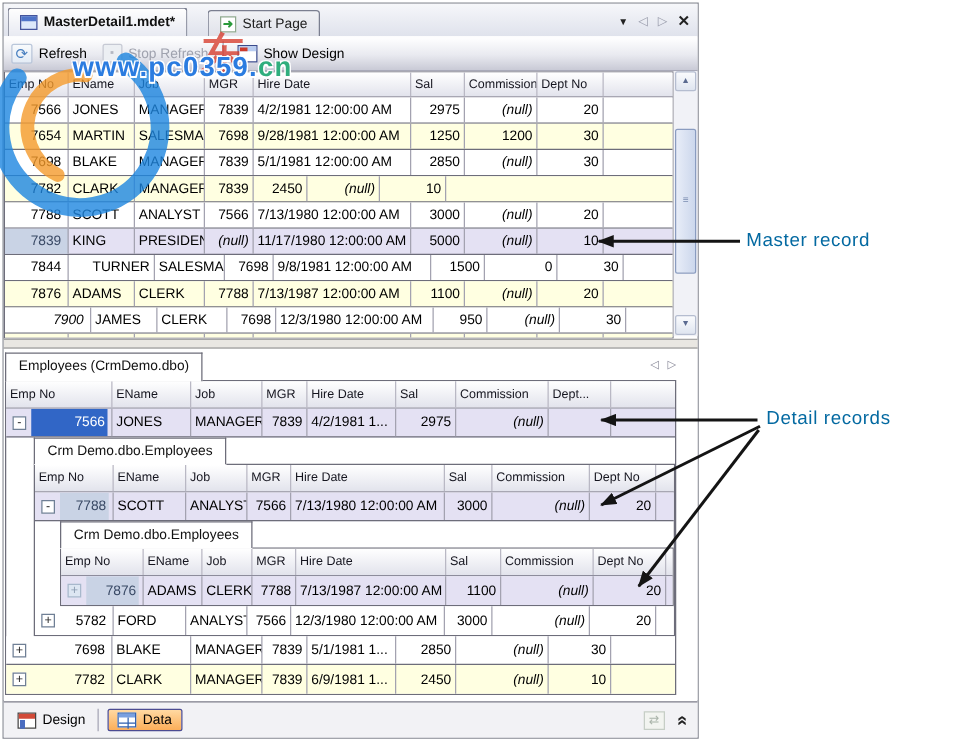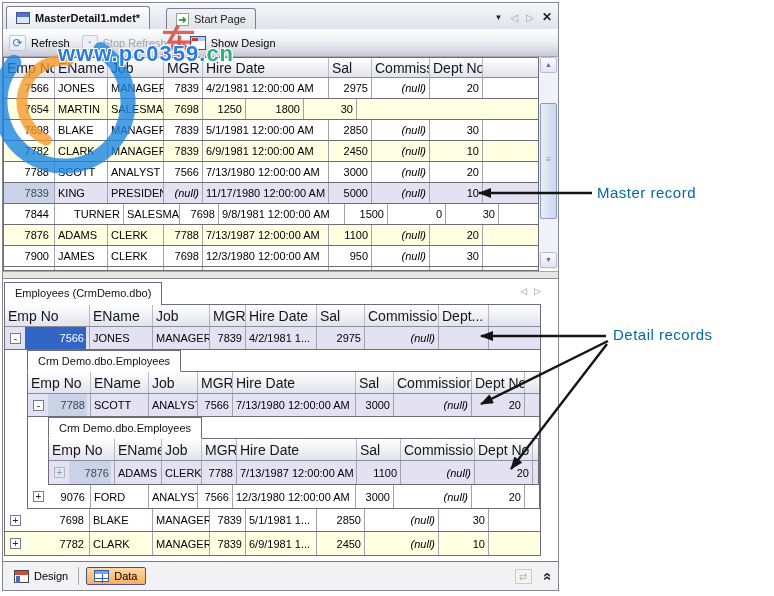--- a/index.html
+++ b/index.html
@@ -28,21 +28,21 @@
 .tbtn.dis{color:#9fa2ae}
 .tbtn .ric{width:17px;height:16px;border:1px solid #b9c6da;background:linear-gradient(#f8fafc,#e4ecf6);color:#4a80c0;font-size:12px;line-height:14px;text-align:center;border-radius:2px}
 .tbtn .stic{width:16px;height:15px;border:1px solid #c6c9d4;background:#eceff3;color:#b4b7c2;font-size:9px;line-height:13px;text-align:center;border-radius:2px}
 .tsep{width:1px;height:20px;background:#9fa2b4;margin:0 5px}
 .sdic{width:16px;height:14px;border:1px solid #3a4a8c;background:#fff;position:relative;flex:none}
 .sdic i{position:absolute;left:0;top:0;right:0;height:4px;background:#b8ccf0}
 .sdic b{position:absolute;left:1px;top:1px;width:6px;height:3px;background:#cc3a2c}
 
 
 .gridbox{border:1px solid #6d6d7a;background:#fff}
-.hrow{display:flex;background:linear-gradient(#ffffff,#e2e3ec);border-bottom:1px solid #8d8c9c;font-size:14px;color:#15151f}
+.hrow{display:flex;background:linear-gradient(#ffffff,#e2e3ec);border-bottom:1px solid #8d8c9c;font-size:10px;color:#15151f}
 .hcell{border-right:1px solid #b9b8c4;padding:0 3px;display:flex;align-items:center;overflow:hidden;white-space:nowrap;flex:none}
 .hcell.fill{flex:1;border-right:none}
 .grow{display:flex;border-bottom:1px solid #6d6d7a;font-size:11px;color:#000}
 .grow:last-child{border-bottom:none}
 .gcell{border-right:1px solid #a3a2b0;padding:0 3px;display:flex;align-items:center;overflow:hidden;white-space:nowrap;flex:none}
 .gcell.num{justify-content:flex-end}
 .gcell.fill{flex:1;border-right:none;padding:0}
 .gcell .val{flex:1;align-self:stretch;display:flex;align-items:center;justify-content:flex-end;padding-right:2px}
 .nullv{font-style:italic}
 .bg-white{background:#fff}
@@ -183,22 +183,23 @@
             <div class="gcell num" style="width: 53px;">20</div>
             <div class="gcell fill"></div>
           </div>
           <div class="grow bg-cream">
             <div class="gcell" style="width: 51px;">
               <span class="val">7654</span>
             </div>
             <div class="gcell" style="width: 53px;">MARTIN</div>
             <div class="gcell" style="width: 56px;">SALESMAN</div>
             <div class="gcell num" style="width: 39px;">7698</div>
+            <div class="gcell" style="width: 126px;">9/28/1981 12:00:00 AM</div>
             <div class="gcell num" style="width: 43px;">1250</div>
-            <div class="gcell num" style="width: 58px;">1800</div>
+            <div class="gcell num" style="width: 58px;">1200</div>
             <div class="gcell num" style="width: 53px;">30</div>
             <div class="gcell fill"></div>
           </div>
           <div class="grow bg-white">
             <div class="gcell" style="width: 51px;">
               <span class="val">7698</span>
             </div>
             <div class="gcell" style="width: 53px;">BLAKE</div>
             <div class="gcell" style="width: 56px;">MANAGER</div>
             <div class="gcell num" style="width: 39px;">7839</div>
@@ -208,21 +209,20 @@
             <div class="gcell num" style="width: 53px;">30</div>
             <div class="gcell fill"></div>
           </div>
           <div class="grow bg-cream">
             <div class="gcell" style="width: 51px;">
               <span class="val">7782</span>
             </div>
             <div class="gcell" style="width: 53px;">CLARK</div>
             <div class="gcell" style="width: 56px;">MANAGER</div>
             <div class="gcell num" style="width: 39px;">7839</div>
-            <div class="gcell" style="width: 126px;">6/9/1981 12:00:00 AM</div>
             <div class="gcell num" style="width: 43px;">2450</div>
             <div class="gcell num nullv" style="width: 58px;">(null)</div>
             <div class="gcell num" style="width: 53px;">10</div>
             <div class="gcell fill"></div>
           </div>
           <div class="grow bg-white">
             <div class="gcell" style="width: 51px;">
               <span class="val">7788</span>
             </div>
             <div class="gcell" style="width: 53px;">SCOTT</div>
@@ -267,21 +267,21 @@
             <div class="gcell" style="width: 53px;">ADAMS</div>
             <div class="gcell" style="width: 56px;">CLERK</div>
             <div class="gcell num" style="width: 39px;">7788</div>
             <div class="gcell" style="width: 126px;">7/13/1987 12:00:00 AM</div>
             <div class="gcell num" style="width: 43px;">1100</div>
             <div class="gcell num nullv" style="width: 58px;">(null)</div>
             <div class="gcell num" style="width: 53px;">20</div>
             <div class="gcell fill"></div>
           </div>
           <div class="grow bg-white">
-            <div class="gcell" style="width: 51px;">
+            <div class="gcell" style="width: 69px; font-style: italic;">
               <span class="val">7900</span>
             </div>
             <div class="gcell" style="width: 53px;">JAMES</div>
             <div class="gcell" style="width: 56px;">CLERK</div>
             <div class="gcell num" style="width: 39px;">7698</div>
             <div class="gcell" style="width: 126px;">12/3/1980 12:00:00 AM</div>
             <div class="gcell num" style="width: 43px;">950</div>
             <div class="gcell num nullv" style="width: 58px;">(null)</div>
             <div class="gcell num" style="width: 53px;">30</div>
             <div class="gcell fill"></div>
@@ -394,21 +394,21 @@
                       <div class="gcell" style="width: 120px;">7/13/1987 12:00:00 AM</div>
                       <div class="gcell num" style="width: 44px;">1100</div>
                       <div class="gcell num nullv" style="width: 74px;">(null)</div>
                       <div class="gcell num" style="width: 58px;">20</div>
                       <div class="gcell fill"></div>
                     </div>
                   </div></div>
                 <div class="grow bg-white">
                   <div class="gcell" style="width: 63px;">
                     <span class="exp">+</span>
-                    <span class="val">9076</span>
+                    <span class="val">5782</span>
                   </div>
                   <div class="gcell" style="width: 58px;">FORD</div>
                   <div class="gcell" style="width: 49px;">ANALYST</div>
                   <div class="gcell num" style="width: 35px;">7566</div>
                   <div class="gcell" style="width: 123px;">12/3/1980 12:00:00 AM</div>
                   <div class="gcell num" style="width: 38px;">3000</div>
                   <div class="gcell num nullv" style="width: 78px;">(null)</div>
                   <div class="gcell num" style="width: 53px;">20</div>
                   <div class="gcell fill"></div>
                 </div>

